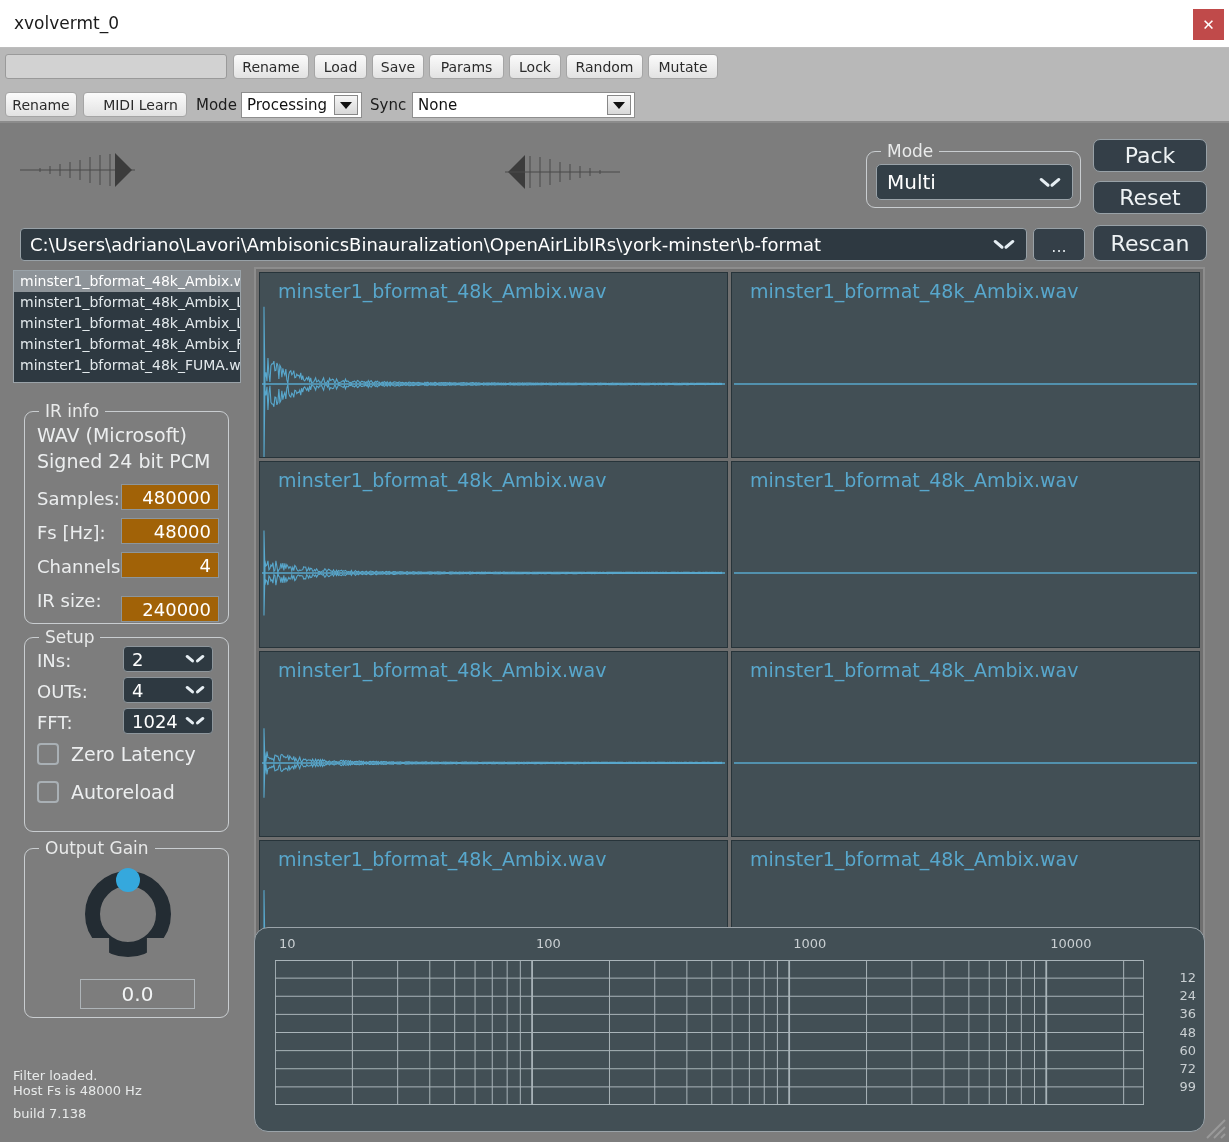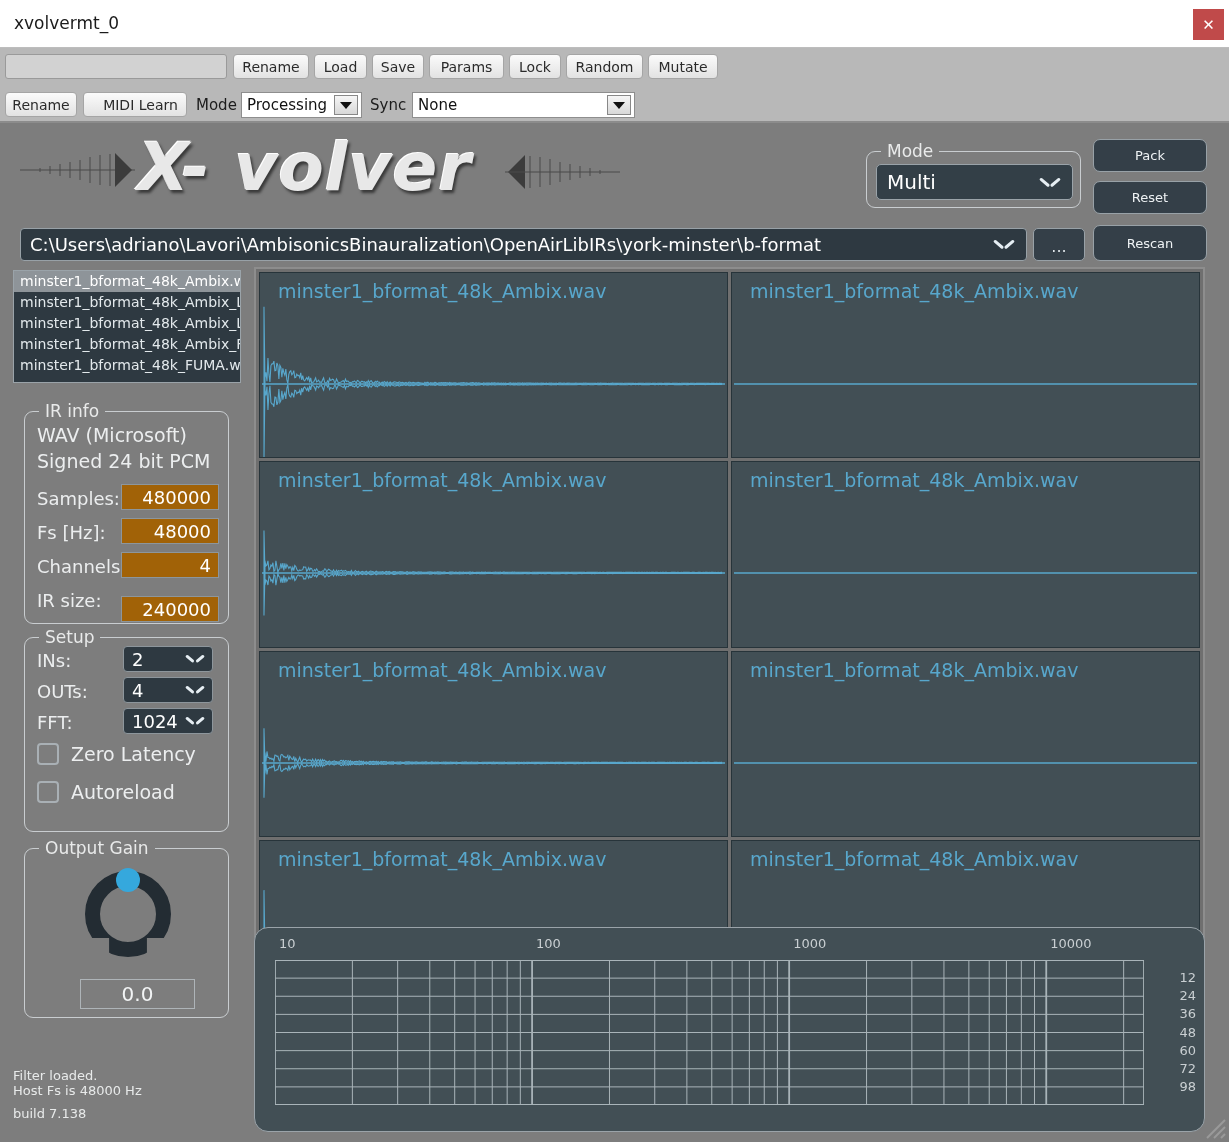--- a/index.html
+++ b/index.html
@@ -125,21 +125,21 @@
   .chev::before, .chev::after {
     content: ""; position: absolute; top: 0px;
     width: 12px; height: 3px; background: #e6eef3; border-radius: 2px;
   }
   .chev::before { left: 0; transform: rotate(40deg); transform-origin: left center; }
   .chev::after  { right: 0; transform: rotate(-40deg); transform-origin: right center; }
 
   .dark-btn {
     position: absolute;
     background: #343f48; border: 1px solid #98a1a7; border-radius: 7px;
-    color: #eef2f4; font-size: 13px;
+    color: #eef2f4; font-size: 22px;
     display: flex; align-items: center; justify-content: center;
     cursor: pointer;
   }
 
   .path-field {
     position: absolute; left: 20px; top: 105px; width: 1007px; height: 33px;
     background: #2e3941; border: 1px solid #98a1a7; border-radius: 4px;
     display: flex; align-items: center; cursor: pointer;
   }
   .path-field .ptxt {
@@ -312,21 +312,20 @@
             <line x1="30" y1="15" x2="30" y2="23"></line>
           <line x1="40" y1="13" x2="40" y2="25"></line>
             <line x1="50" y1="11" x2="50" y2="27"></line>
           <line x1="60" y1="9" x2="60" y2="29"></line>
             <line x1="70" y1="6" x2="70" y2="32"></line>
           <line x1="80" y1="4" x2="80" y2="34"></line>
             <line x1="90" y1="3" x2="90" y2="35"></line>
         </g>
         <polygon points="95,2 112,19 95,36" fill="#3c3c3c"></polygon>
       </svg>
-      <div class="logo-text">X- volver</div>
       <svg class="wave-deco" style="left:485px;top:30px;width:115px;" viewBox="0 0 115 38" preserveAspectRatio="none">
         <polygon points="20,2 3,19 20,36" fill="#3c3c3c"></polygon>
         <g stroke="#4a4a4a" stroke-width="1">
           <line x1="0" y1="19" x2="115" y2="19"></line>
           <line x1="25" y1="3" x2="25" y2="35"></line>
             <line x1="35" y1="4" x2="35" y2="34"></line>
           <line x1="45" y1="6" x2="45" y2="32"></line>
             <line x1="55" y1="9" x2="55" y2="29"></line>
           <line x1="65" y1="11" x2="65" y2="27"></line>
             <line x1="75" y1="13" x2="75" y2="25"></line>
@@ -491,21 +490,21 @@
           <div class="tick" style="left: 538.169px;">1000</div>
           <div class="tick" style="left: 795.254px;">10000</div>
         </div>
       <div id="db-ticks">
           <div class="dbtick" style="top: 42.125px;">12</div>
           <div class="dbtick" style="top: 60.25px;">24</div>
           <div class="dbtick" style="top: 78.375px;">36</div>
           <div class="dbtick" style="top: 96.5px;">48</div>
           <div class="dbtick" style="top: 114.625px;">60</div>
           <div class="dbtick" style="top: 132.75px;">72</div>
-          <div class="dbtick" style="top: 150.875px;">98</div>
+          <div class="dbtick" style="top: 150.875px;">99</div>
         </div>
       <svg class="freq-grid" id="freq-grid" viewBox="0 0 869 145" preserveAspectRatio="none">
           <line x1="0" y1="0" x2="0" y2="145" stroke="#a9b4b9" stroke-width="1.8"></line>
           <line x1="77.39015331466037" y1="0" x2="77.39015331466037" y2="145" stroke="#a9b4b9" stroke-width="1"></line>
           <line x1="122.66049092879771" y1="0" x2="122.66049092879771" y2="145" stroke="#a9b4b9" stroke-width="1"></line>
           <line x1="154.78030662932073" y1="0" x2="154.78030662932073" y2="145" stroke="#a9b4b9" stroke-width="1"></line>
           <line x1="179.69437124895018" y1="0" x2="179.69437124895018" y2="145" stroke="#a9b4b9" stroke-width="1"></line>
           <line x1="200.05064424345812" y1="0" x2="200.05064424345812" y2="145" stroke="#a9b4b9" stroke-width="1"></line>
           <line x1="217.26162782670434" y1="0" x2="217.26162782670434" y2="145" stroke="#a9b4b9" stroke-width="1"></line>
           <line x1="232.17045994398106" y1="0" x2="232.17045994398106" y2="145" stroke="#a9b4b9" stroke-width="1"></line>

